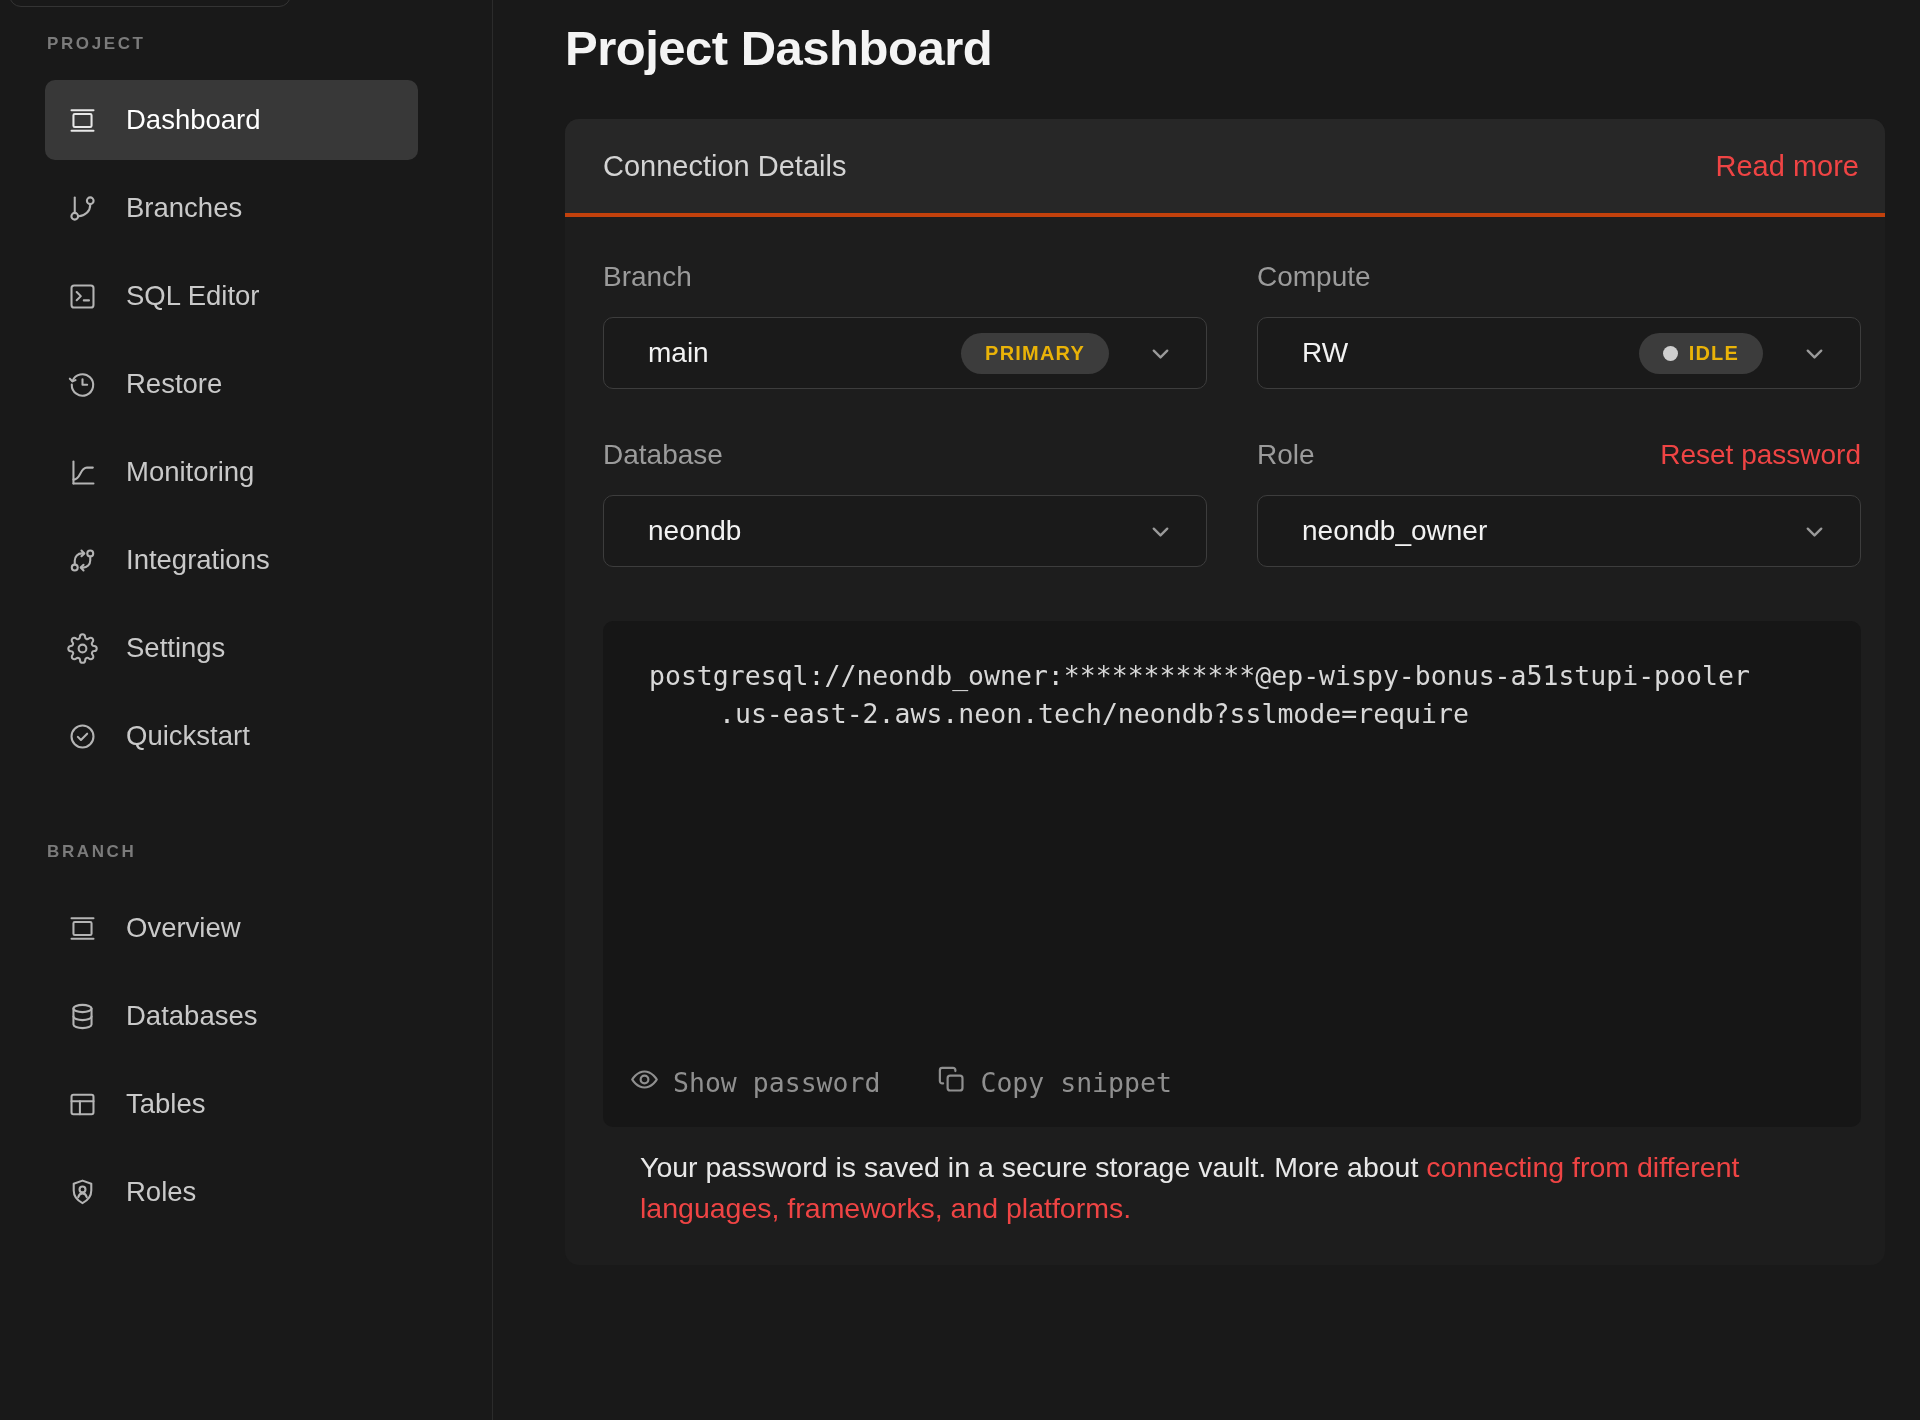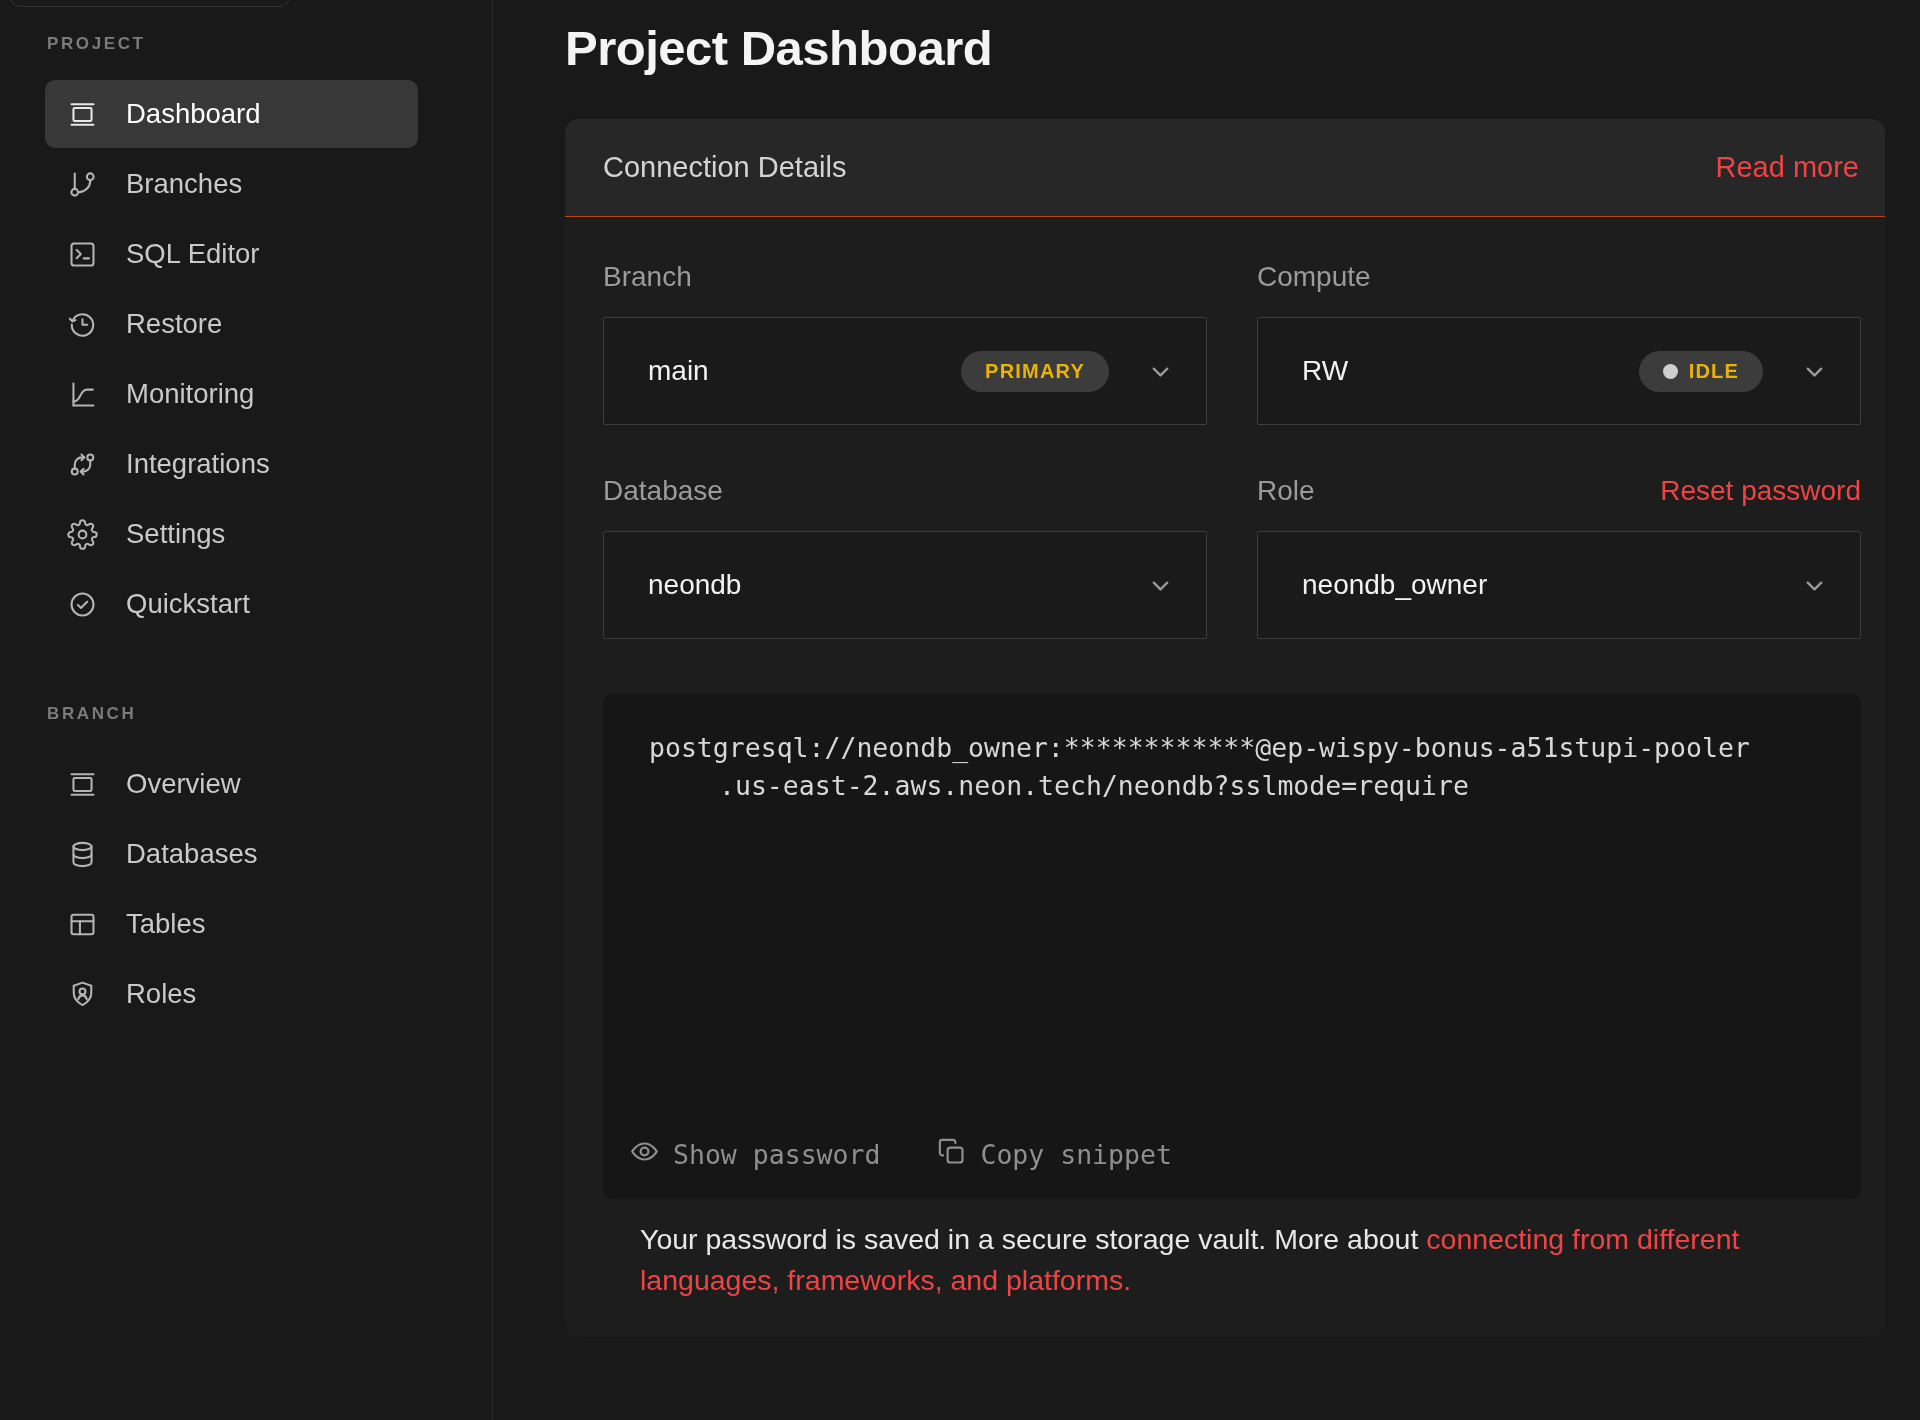--- a/index.html
+++ b/index.html
@@ -34,22 +34,22 @@
     font-weight: 700;
     letter-spacing: 2.6px;
     color: #7b7b7b;
     margin: 34px 0 26px 2px;
   }
   .section-label.second { margin-top: 66px; }
   .nav-item {
     display: flex;
     align-items: center;
     gap: 28px;
-    height: 68px;
-    margin-bottom: 2px;
+    height: 80px;
+    margin-bottom: 8px;
     padding: 0 22px;
     border-radius: 10px;
     color: #c9c9c9;
     font-size: 27.5px;
     cursor: pointer;
   }
   .nav-item .icon { display: flex; color: #b4b4b4; }
   .nav-item.active { background: #383838; color: #ffffff; }
   .nav-item.active .icon { color: #e8e8e8; }
   .icon svg { width: 31px; height: 31px; }
@@ -66,21 +66,21 @@
   .card {
     width: 1320px;
     margin-top: 40px;
     border-radius: 14px;
     background: #1d1d1d;
     overflow: hidden;
   }
   .card-header {
     height: 98px;
     background: #272727;
-    border-bottom: 1px solid #c2410c;
+    border-bottom: 4px solid #c2410c;
     display: flex;
     align-items: center;
     justify-content: space-between;
     padding: 0 26px 0 38px;
   }
   .card-title { font-size: 29px; color: #d4d4d4; }
   a.link, .link {
     color: #ef4444;
     font-weight: 400;
     text-decoration: none;
@@ -100,23 +100,23 @@
     display: flex;
     align-items: baseline;
     justify-content: space-between;
     height: 36px;
     margin-bottom: 20px;
   }
   .field-label { font-size: 28px; color: #9b9b9b; }
   .field-label-row .link { font-size: 28px; }
 
   .select {
-    height: 108px;
+    height: 72px;
     border: 1px solid #3d3d3d;
-    border-radius: 2px;
+    border-radius: 10px;
     background: #1a1a1a;
     display: flex;
     align-items: center;
     padding: 0 32px 0 44px;
     cursor: pointer;
   }
   .select .value { font-size: 28px; color: #f2f2f2; }
   .pill {
     margin-left: auto;
     margin-right: 38px;

